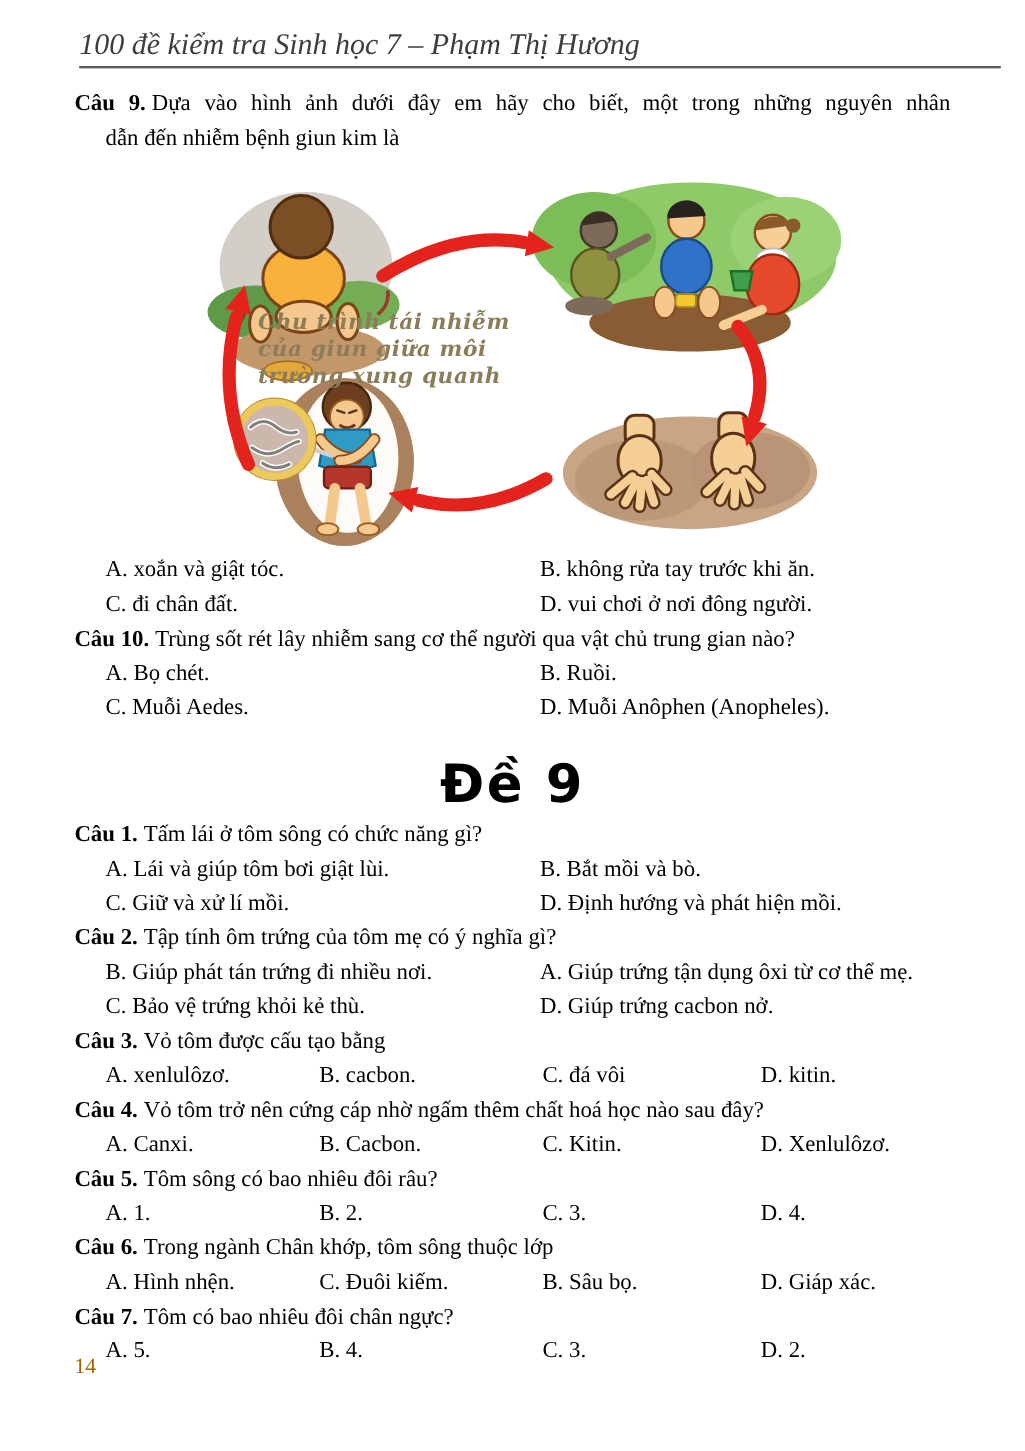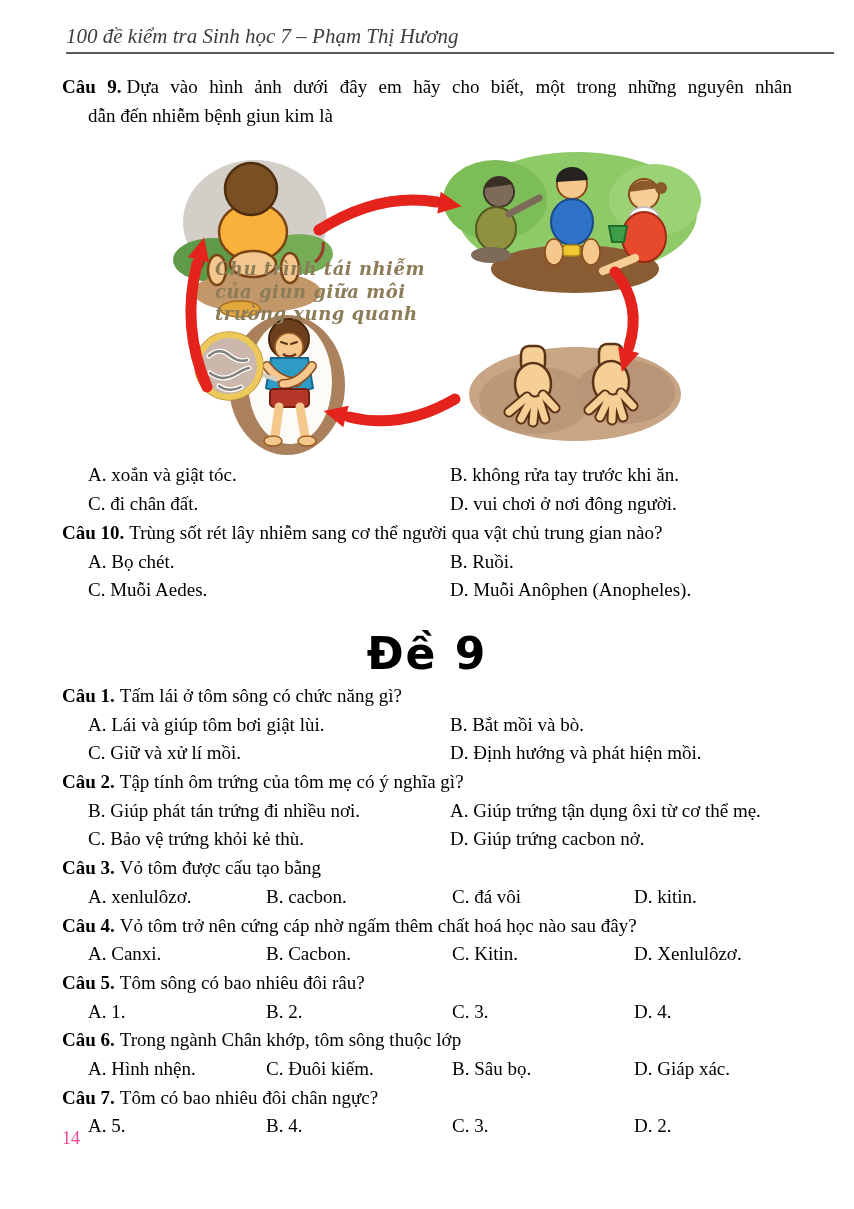--- a/index.html
+++ b/index.html
@@ -4,21 +4,21 @@
 <style>
   html,body{margin:0;padding:0;}
   body{
     width:854px;height:1209px;position:relative;background:#ffffff;
     font-family:"Liberation Serif","DejaVu Serif",serif;color:#000;
     overflow:hidden;
   }
   
   .hdr{
     position:absolute;left:66px;top:24px;width:768px;
-    font-style:italic;font-size:21px;color:#3d3d3d;
+    font-style:italic;font-size:25px;color:#3d3d3d;
     border-bottom:2px solid #5a5a5a;padding-bottom:3px;
   }
   
   .content{position:absolute;left:62px;top:73px;width:730px;font-size:19px;line-height:28.7px;}
   .qp{margin:0;}
   .qlabel{padding-right:5px;}
   .q9l1{display:block;text-align:justify;text-align-last:justify;}
   .q9l2{display:block;padding-left:26px;}
   .opts{padding-left:26px;display:grid;}
   .opts.two{grid-template-columns:362px auto;}
@@ -35,21 +35,21 @@
   .caption span{display:block;}
   
   .sect{
     margin-top:26px;height:46px;line-height:46px;text-align:center;
     font-family:"DejaVu Sans","Liberation Sans",sans-serif;
     font-weight:800;font-size:44px;letter-spacing:2px;color:#000;
   }
   .q1blk{margin-top:5px;}
   .opts9{margin-top:4px;}
   
-  .pagenum{position:absolute;left:62px;top:1128px;font-size:18px;color:#ec4899;}
+  .pagenum{position:absolute;left:62px;top:1128px;font-size:18px;color:#a16207;}
 </style>
 </head>
 <body>
 
 <div class="hdr">
   <span>100 đề kiểm tra Sinh học 7 – Phạm Thị Hương</span>
 </div>
 
 <div class="content">
 

